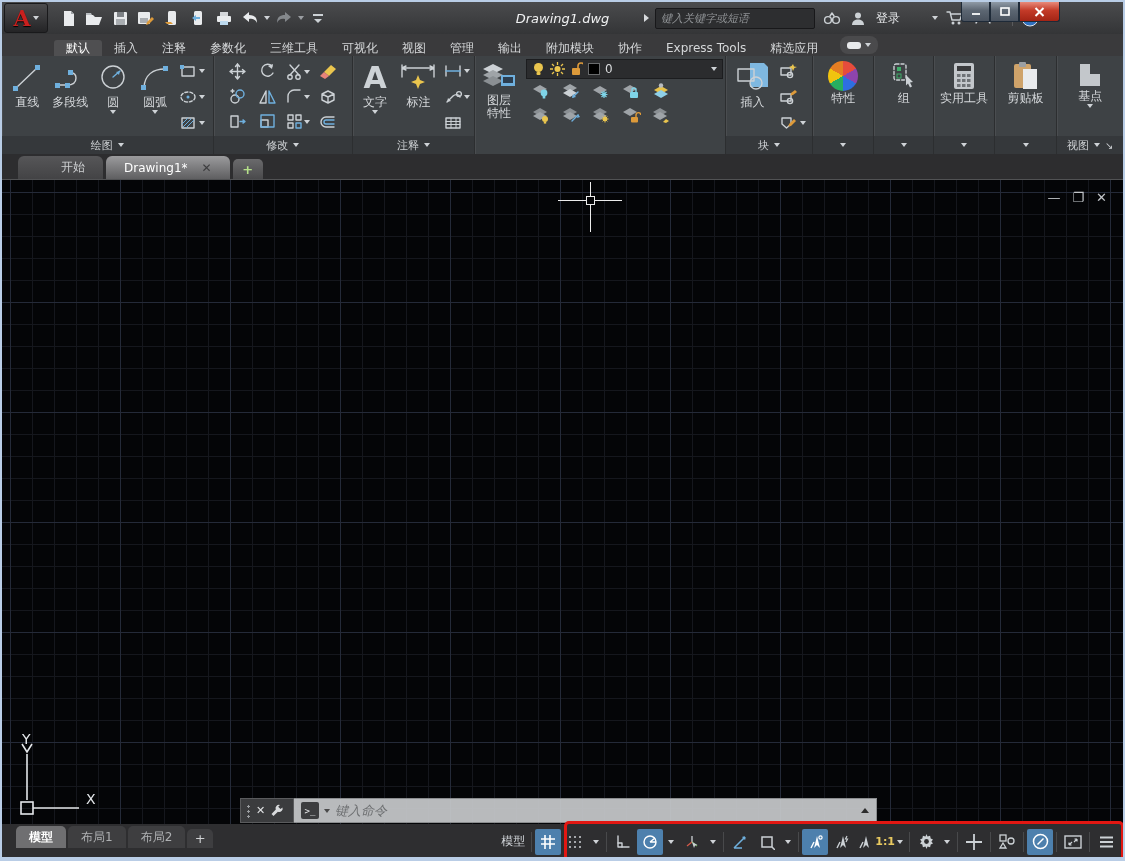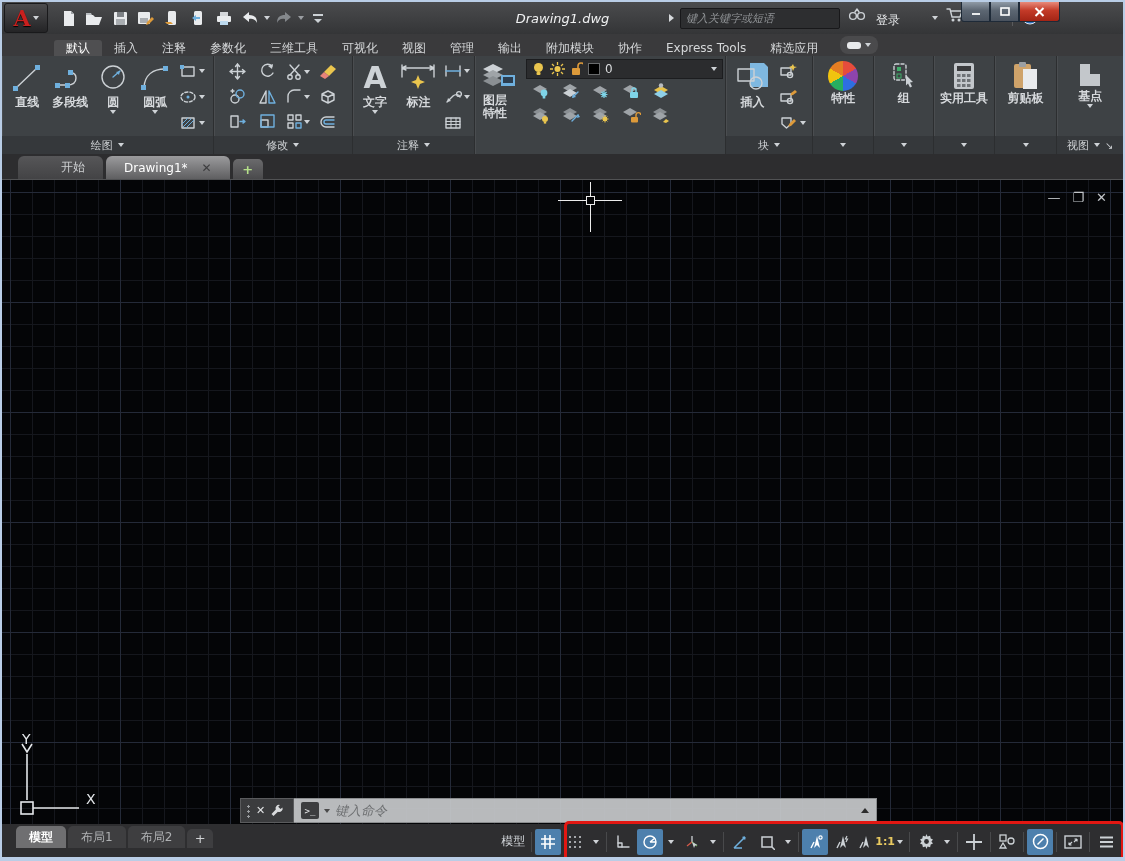--- a/index.html
+++ b/index.html
@@ -20,40 +20,40 @@
   .qbtn{width:24px;height:24px;display:flex;align-items:center;justify-content:center;border-radius:2px;}
   .dar{width:0;height:0;border-left:3.5px solid transparent;border-right:3.5px solid transparent;border-top:4px solid #cfd3d7;display:inline-block;}
   .dar.dk{border-top-color:#9a9da1;}
   .title-text{position:absolute;left:0;right:0;top:0;height:32px;display:flex;align-items:center;justify-content:center;
     color:#f0f1f2;font-size:13px;pointer-events:none;font-style:italic;}
   .infocenter{position:absolute;right:70px;top:4px;height:24px;display:flex;align-items:center;gap:6px;}
   .ic-arrow{width:0;height:0;border-top:4px solid transparent;border-bottom:4px solid transparent;border-left:5px solid #d7dadd;}
   .searchbox{width:160px;height:21px;background:#2d2e30;border:1px solid #18181a;border-radius:2px;display:flex;align-items:center;padding:0 5px;}
   .searchbox input{flex:1;background:transparent;border:none;outline:none;color:#d8d8d8;font-size:11px;font-style:italic;width:100%;}
   .searchbox input::placeholder{color:#8f9295;font-style:italic;}
-  .icbtn{display:flex;align-items:center;gap:5px;color:#e3e5e7;font-size:12px;height:22px;padding:0 2px;border-radius:2px;flex-direction:column;}
+  .icbtn{display:flex;align-items:center;gap:11px;color:#e3e5e7;font-size:12px;height:22px;padding:0 2px;border-radius:2px;}
   .icsep{width:1px;height:16px;background:#5a5b5d;}
   .winbtns{position:absolute;right:63px;top:0;display:flex;}
   .wbtn{width:29px;height:20px;border:1px solid #1e2a38;border-top:none;display:flex;align-items:center;justify-content:center;
     background:linear-gradient(#8f9aa6,#5c6672 45%,#49525e);color:#fff;font-size:11px;}
   .wbtn:first-child{border-bottom-left-radius:3px;}
   .wbtn.close{width:41px;background:linear-gradient(#e88a7a,#c33a28 45%,#a32415);border-bottom-right-radius:3px;font-weight:bold;}
   
   .ribbontabs{position:absolute;left:0;top:32px;right:0;height:22px;background:#3a3a3c;display:flex;align-items:flex-end;padding-left:52px;}
   .rtab{height:16px;display:flex;align-items:center;padding:0 12px;color:#d5d7d9;font-size:12px;cursor:pointer;}
   .rtab.active{background:#4f4f51;color:#ffffff;border-radius:3px 3px 0 0;}
   .ribcollapse{margin-left:10px;height:18px;display:flex;align-items:center;gap:4px;padding:0 7px;background:#4a4a4c;border-radius:8px;margin-bottom:2px;}
   .ribcollapse .pill{width:14px;height:7px;background:#e8eaec;border-radius:3px;}
   
   .ribbon{position:absolute;left:0;top:54px;right:0;height:98px;background:#3e4245;display:flex;}
   .panel{display:flex;flex-direction:column;border-right:1px solid #2c2e30;box-shadow:inset 1px 0 0 #4a4d50;}
   .pbody{flex:1;display:flex;align-items:stretch;justify-content:center;padding:3px 2px 1px;gap:2px;}
   .plabel{height:18px;background:#35383b;color:#cfd2d5;font-size:11px;display:flex;align-items:center;justify-content:center;gap:5px;}
   .bigbtn{display:flex;flex-direction:column;align-items:center;justify-content:flex-start;padding:2px 3px;border-radius:2px;color:#d6d9dc;font-size:12px;gap:1px;min-width:40px;}
-  .bigbtn .lbl{line-height:13px;font-weight:bold;}
+  .bigbtn .lbl{line-height:13px;text-align:center;}
   .smallcol{display:flex;flex-direction:column;justify-content:space-between;padding:2px 0;}
   .srow{display:flex;align-items:center;gap:2px;height:20px;padding:0 2px;border-radius:2px;}
   .mgrid{display:grid;grid-template-columns:repeat(4,30px);grid-auto-rows:25px;align-items:center;justify-items:center;}
   .mcell{display:flex;align-items:center;gap:1px;}
   .layerdrop{height:20px;background:#2b2c2e;border:1px solid #1c1d1f;display:flex;align-items:center;gap:5px;padding:0 5px;color:#d8dadc;font-size:12px;}
   .lgrid{display:grid;grid-template-columns:repeat(5,30px);grid-auto-rows:24px;align-items:center;justify-items:center;margin-top:2px;}
   .swatch{width:12px;height:12px;background:#000;border:1px solid #6a6c6e;}
   .wheel{width:30px;height:30px;border-radius:50%;background:conic-gradient(#e74c3c 0 60deg,#8e44ad 60deg 120deg,#2e6fe0 120deg 180deg,#27ae60 180deg 240deg,#f1c40f 240deg 300deg,#e67e22 300deg 360deg);}
   .launcher{color:#cfd2d5;font-size:10px;}
   

